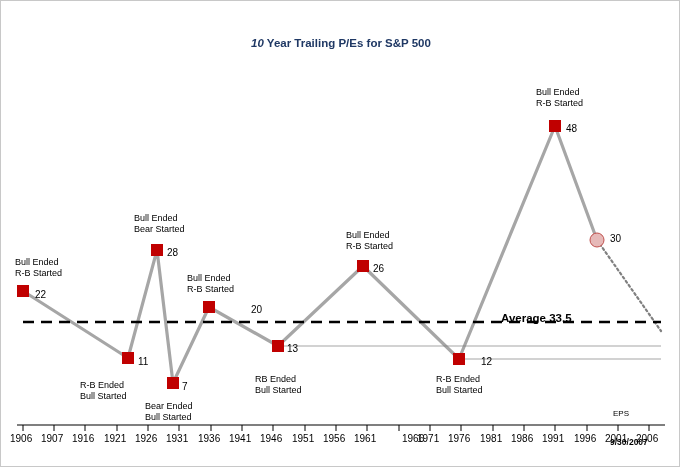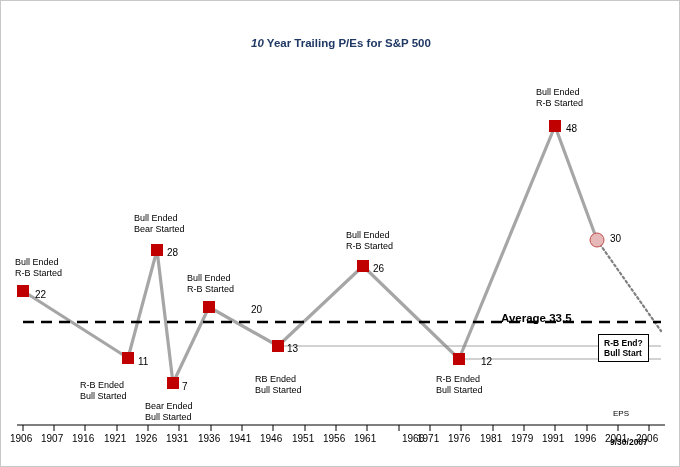--- a/index.html
+++ b/index.html
@@ -223,44 +223,40 @@
       <span>Bull Started</span>
     </div>
 
     <div class="lbl" style="left:535px; top:86px;">
       <span>Bull Ended</span><br>
       <span>R-B Started</span>
     </div>
 
     <div id="avg-label" style="left:500px; top:311px;">Average 33.5</div>
 
-    <div id="callout" style="left:597px; top:333px;">
-      <div>R-B End?</div>
-      <div>Bull Start</div>
-    </div>
 
     <div id="eps-label" style="left:612px; top:408px;">EPS</div>
     <div id="date-label" style="left:609px; top:436px;">9/30/2007</div>
 
     <div class="axis-tick" style="left:9px;  top:432px;">1906</div>
     <div class="axis-tick" style="left:40px; top:432px;">1907</div>
     <div class="axis-tick" style="left:71px; top:432px;">1916</div>
     <div class="axis-tick" style="left:103px;top:432px;">1921</div>
     <div class="axis-tick" style="left:134px;top:432px;">1926</div>
     <div class="axis-tick" style="left:165px;top:432px;">1931</div>
     <div class="axis-tick" style="left:197px;top:432px;">1936</div>
     <div class="axis-tick" style="left:228px;top:432px;">1941</div>
     <div class="axis-tick" style="left:259px;top:432px;">1946</div>
     <div class="axis-tick" style="left:291px;top:432px;">1951</div>
     <div class="axis-tick" style="left:322px;top:432px;">1956</div>
     <div class="axis-tick" style="left:353px;top:432px;">1961</div>
     <div class="axis-tick" style="left:401px;top:432px;text-align:center;">1966</div>
     <div class="axis-tick" style="left:416px;top:432px;">1971</div>
     <div class="axis-tick" style="left:447px;top:432px;">1976</div>
     <div class="axis-tick" style="left:479px;top:432px;">1981</div>
-    <div class="axis-tick" style="left:510px;top:432px;">1979</div>
+    <div class="axis-tick" style="left:510px;top:432px;">1986</div>
     <div class="axis-tick" style="left:541px;top:432px;">1991</div>
     <div class="axis-tick" style="left:573px;top:432px;">1996</div>
     <div class="axis-tick" style="left:604px;top:432px;">2001</div>
     <div class="axis-tick" style="left:635px;top:432px;">2006</div>
 
   </div>
 </div>
 
 </body></html>

